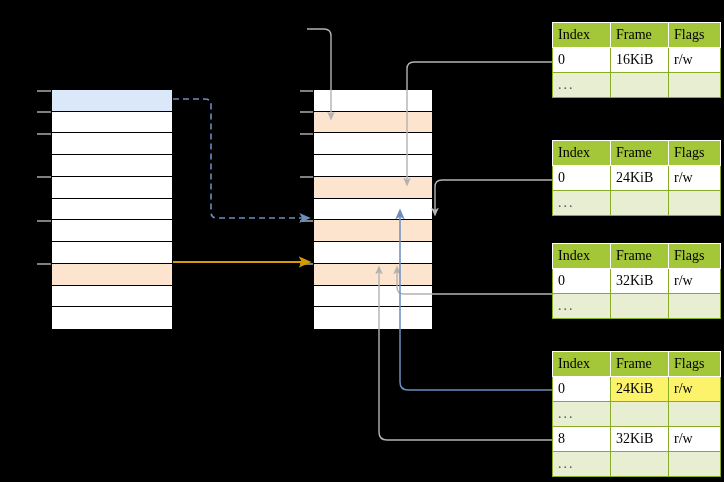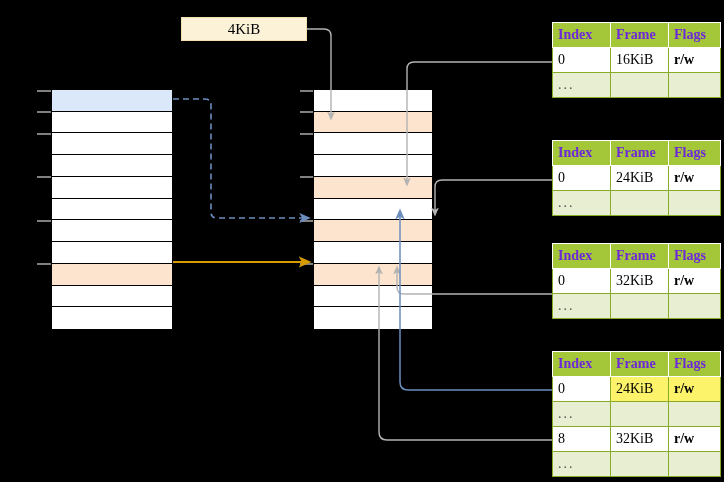--- a/index.html
+++ b/index.html
@@ -75,27 +75,27 @@
     border: 1px solid #8aab28;
     padding: 1px 5px;
     height: 25px;
     box-sizing: border-box;
     text-align: left;
     font-weight: normal;
     color: #000000;
   }
   .ptable th {
     background: #a4c639;
-    color: #6d28d9;
-    font-weight: bold;
+    color: #000000;
+    font-weight: normal;
     border-color: #ffffff;
   }
   .ptable td.c-index { width: 58px; }
   .ptable td.c-frame { width: 58px; }
-  .ptable td.c-flags { width: 52px; font-weight: bold; }
+  .ptable td.c-flags { width: 52px; }
   .ptable th.c-index { width: 58px; }
   .ptable th.c-frame { width: 58px; margin-left: 12px; }
   .ptable th.c-flags { width: 52px; }
   .ptable tr.ellip td {
     background: #e8eed2;
     color: #555555;
     letter-spacing: 2px;
   }
   .ptable tr.data td { background: #ffffff; }
   .hl { background: #fcf36a !important; }
@@ -112,21 +112,20 @@
     width: 724px; height: 482px;
     z-index: 7;
     pointer-events: none;
   }
 </style>
 </head>
 <body>
 
 <div id="canvas">
 
-  <div class="abs" id="kib-box">4KiB</div>
 
   <div class="abs mem-col" id="left-col">
       <div class="mem-row blue" style="top: 0px; height: 21.7273px;"></div>
       <div class="mem-row" style="top: 21.7273px; height: 21.7273px;"></div>
       <div class="mem-row" style="top: 43.4545px; height: 21.7273px;"></div>
       <div class="mem-row" style="top: 65.1818px; height: 21.7273px;"></div>
       <div class="mem-row" style="top: 86.9091px; height: 21.7273px;"></div>
       <div class="mem-row" style="top: 108.636px; height: 21.7273px;"></div>
       <div class="mem-row" style="top: 130.364px; height: 21.7273px;"></div>
       <div class="mem-row" style="top: 152.091px; height: 21.7273px;"></div>

